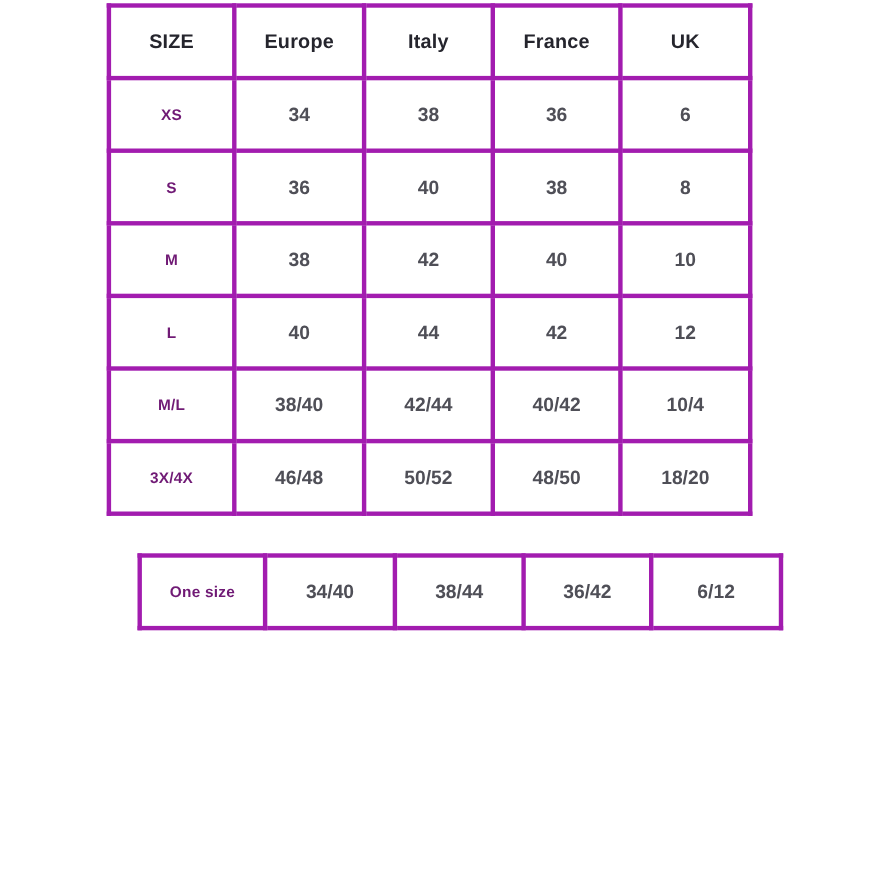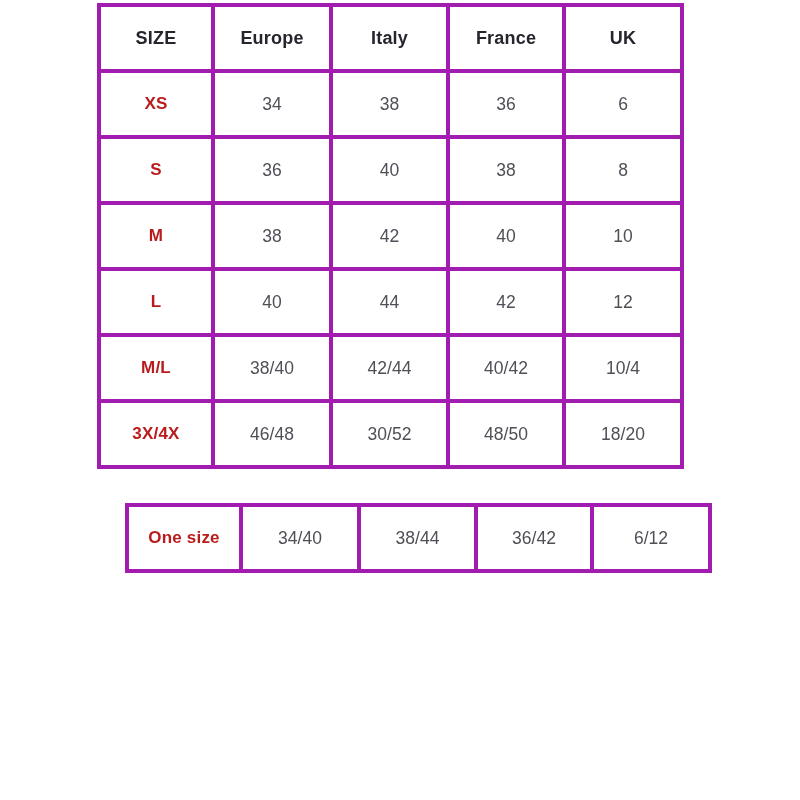--- a/index.html
+++ b/index.html
@@ -31,28 +31,28 @@
     padding: 0;
     overflow: hidden;
   }
   table.size-table thead th {
     font-size: 18px;
     font-weight: 700;
     color: #25252d;
     letter-spacing: 0.2px;
   }
   table.size-table tbody th {
-    font-size: 17px;
+    font-size: 14px;
     font-weight: 700;
-    color: #b91c1c;
+    color: #701a75;
     letter-spacing: 0.2px;
   }
   table.size-table tbody td {
     font-size: 17.5px;
-    font-weight: 400;
+    font-weight: 700;
     color: #4f4f57;
   }
   #special-table {
     margin-top: 34px;
     margin-left: 28px;
   }
 </style>
 </head>
 <body>
 
@@ -107,21 +107,21 @@
         <tr>
           <th scope="row">M/L</th>
           <td>38/40</td>
           <td>42/44</td>
           <td>40/42</td>
           <td>10/4</td>
         </tr>
         <tr>
           <th scope="row">3X/4X</th>
           <td>46/48</td>
-          <td>30/52</td>
+          <td>50/52</td>
           <td>48/50</td>
           <td>18/20</td>
         </tr>
       </tbody>
   </table>
 
   <table class="size-table" id="special-table">
     <colgroup>
       <col style="width:114px">
       <col style="width:118px">

